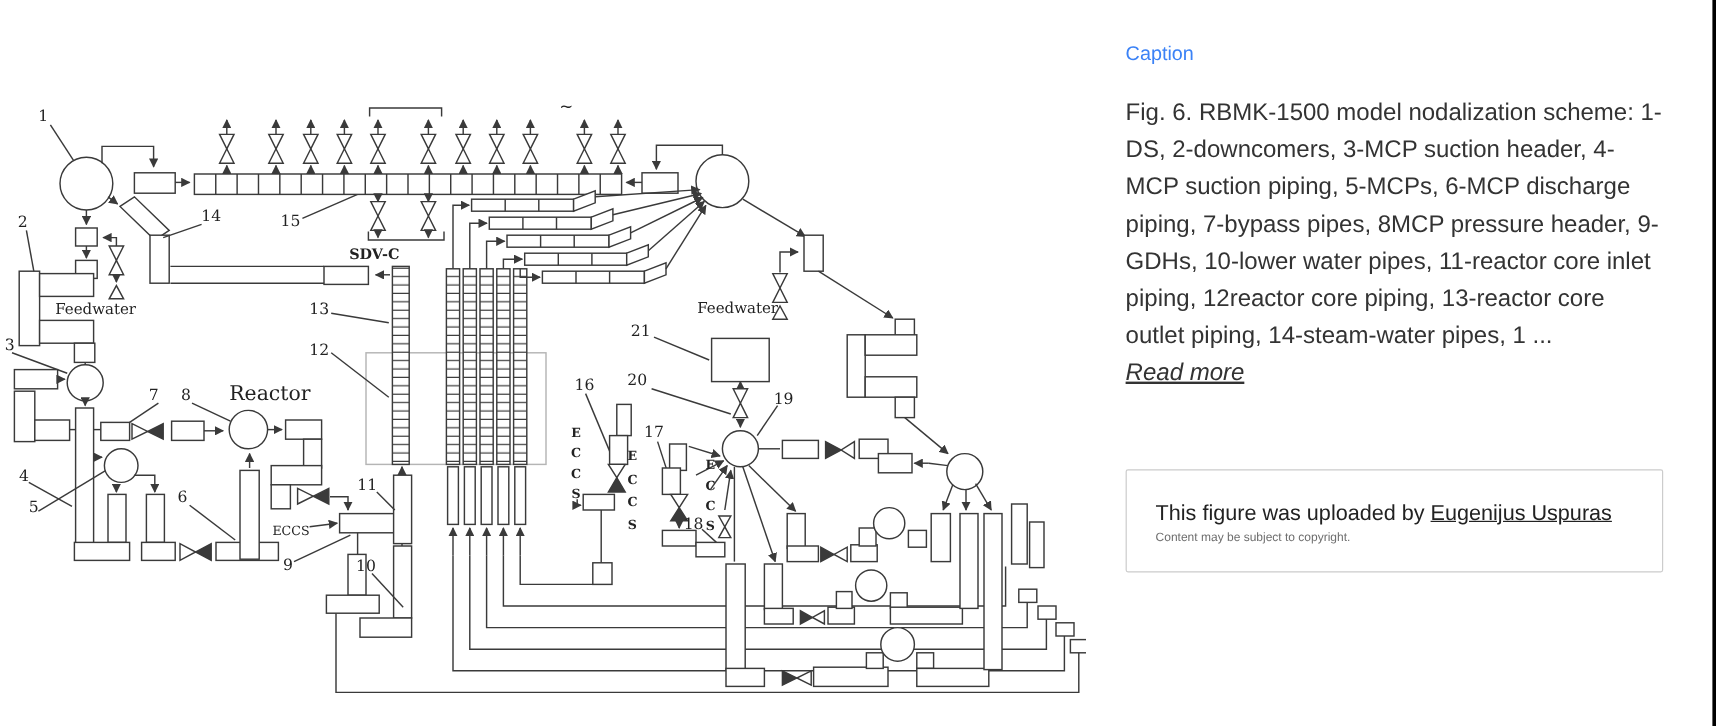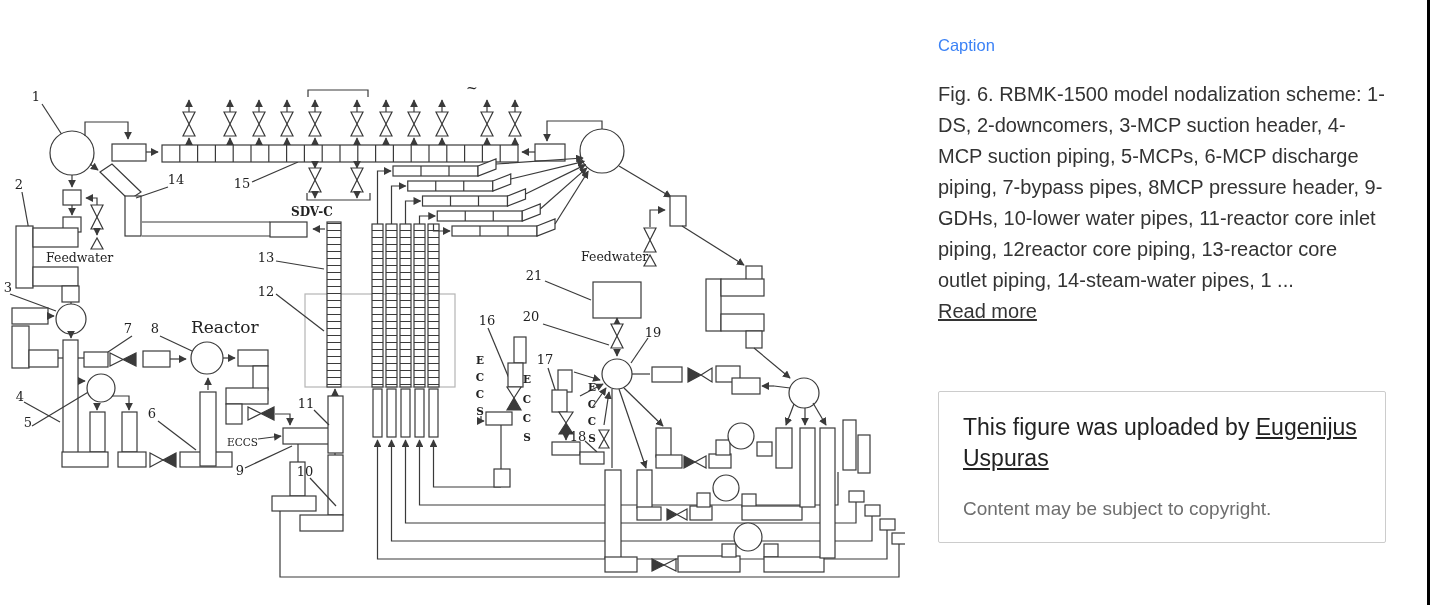--- a/index.html
+++ b/index.html
@@ -7,25 +7,25 @@
     width:1430px;height:605px;position:relative;background:#fff;overflow:hidden;
     font-family:"Liberation Sans",sans-serif;color:#222;
   }
   .right-edge{position:absolute;right:0;top:0;width:3px;height:605px;background:#000;}
   .figure-area{position:absolute;left:0;top:0;width:905px;height:605px;}
   .figure-area svg{width:100%;height:100%;display:block;}
   .panel{position:absolute;left:938px;top:0;width:448px;}
   .panel h1{margin:10px 0 0 0;font-size:30px;font-weight:700;color:#1a1a1a;letter-spacing:.2px;}
   .cap-label{margin-top:36px;font-size:16.5px;color:#3b82f6;}
   .caption{margin:24px 0 0 0;font-size:20px;line-height:31px;color:#333;hyphens:auto;-webkit-hyphens:auto;}
-  .caption a{color:#333;text-decoration:underline;cursor:pointer;white-space:nowrap;}
+  .caption a{color:#333;text-decoration:underline;cursor:pointer;white-space:nowrap;font-style:italic;}
   .upload-box{margin-top:64px;border:1px solid #ccc;border-radius:2px;padding:20px 24px 22px 24px;background:#fff;}
-  .upload-line{font-size:23px;line-height:31px;color:#222;}
+  .upload-line{font-size:18px;line-height:31px;color:#222;}
   .upload-line a{color:#222;text-decoration:underline;cursor:pointer;}
-  .copyright{margin-top:24px;font-size:19px;color:#6e6e6e;}
+  .copyright{margin-top:0;font-size:10px;color:#6e6e6e;}
   text{font-family:"DejaVu Serif","Liberation Serif",serif;fill:#222;}
 </style>
 </head>
 <body>
 
 <div class="figure-area">
 <svg viewBox="0 0 905 605" xmlns="http://www.w3.org/2000/svg">
   <defs>
     <marker id="ah" viewBox="0 0 10 10" refX="9" refY="5" markerWidth="6.5" markerHeight="6.5" orient="auto-start-reverse">
       <path d="M0,0 L10,5 L0,10 z" fill="#3a3a3a"></path>

